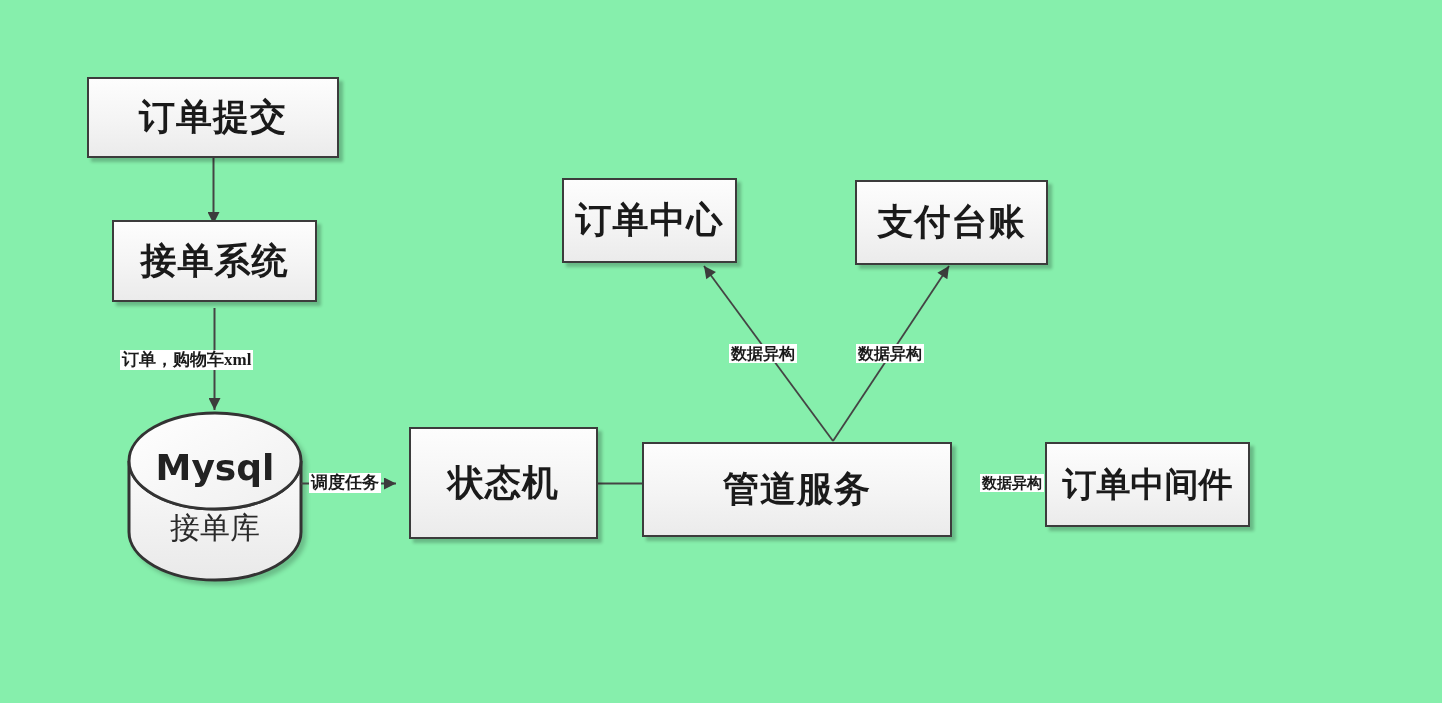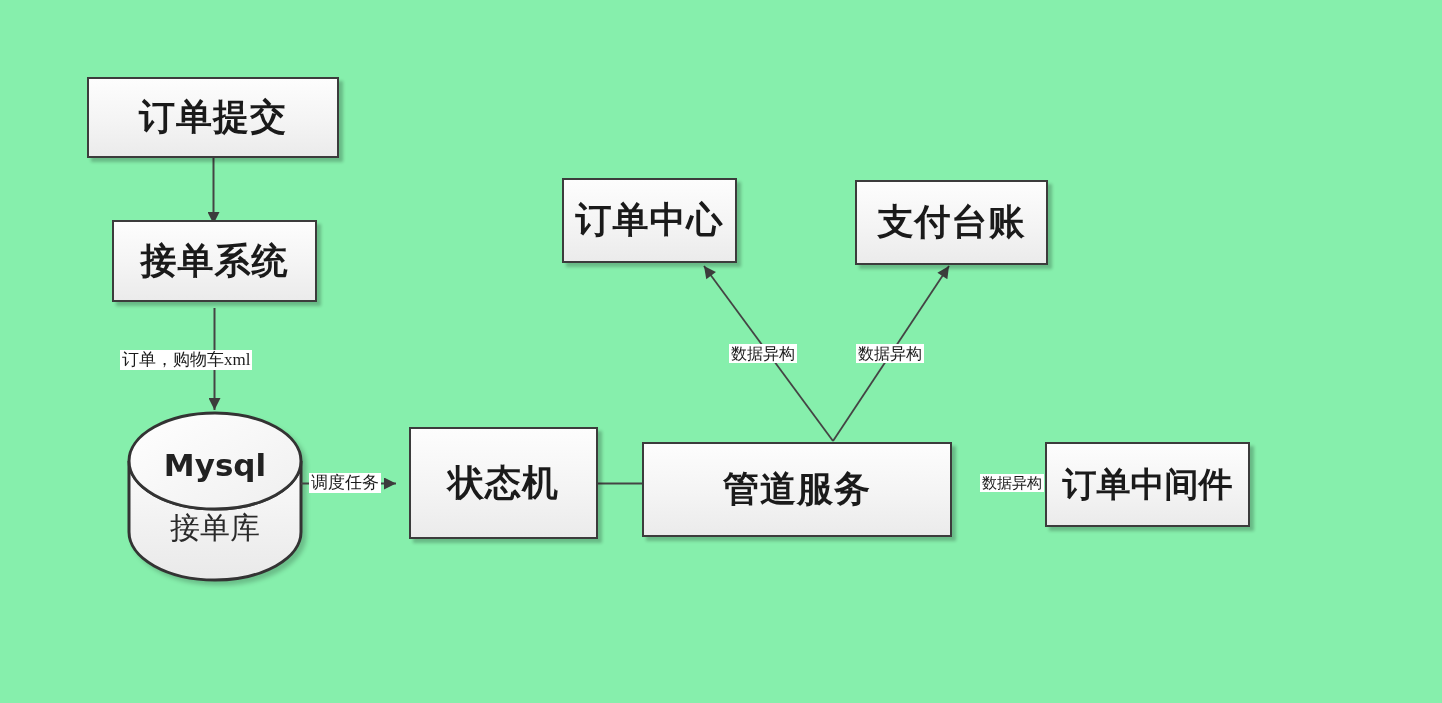--- a/index.html
+++ b/index.html
@@ -37,38 +37,38 @@
   .node-label {
     font-size: 36px;
     font-weight: 700;
     white-space: nowrap;
     letter-spacing: 1px;
   }
   .node-label.sm { font-size: 34px; letter-spacing: 0; }
   .edge-label {
     position: absolute;
     background: #ffffff;
-    font-weight: 400;
+    font-weight: 700;
     white-space: nowrap;
     z-index: 3;
     line-height: 1.2;
     padding: 0 2px;
   }
   .cyl-text {
     position: absolute;
     left: 129px;
     width: 172px;
     text-align: center;
     z-index: 3;
     white-space: nowrap;
   }
   .cyl-engine {
     top: 447px;
     font-family: "DejaVu Sans", "Liberation Sans", sans-serif;
-    font-size: 31px;
+    font-size: 36px;
     font-weight: 700;
     color: #222;
   }
   .cyl-name {
     top: 508px;
     font-size: 30px;
     font-weight: 400;
     color: #2a2a2a;
   }
   .cyl-group { filter: drop-shadow(4px 4px 2px rgba(0,0,0,0.20)); }

